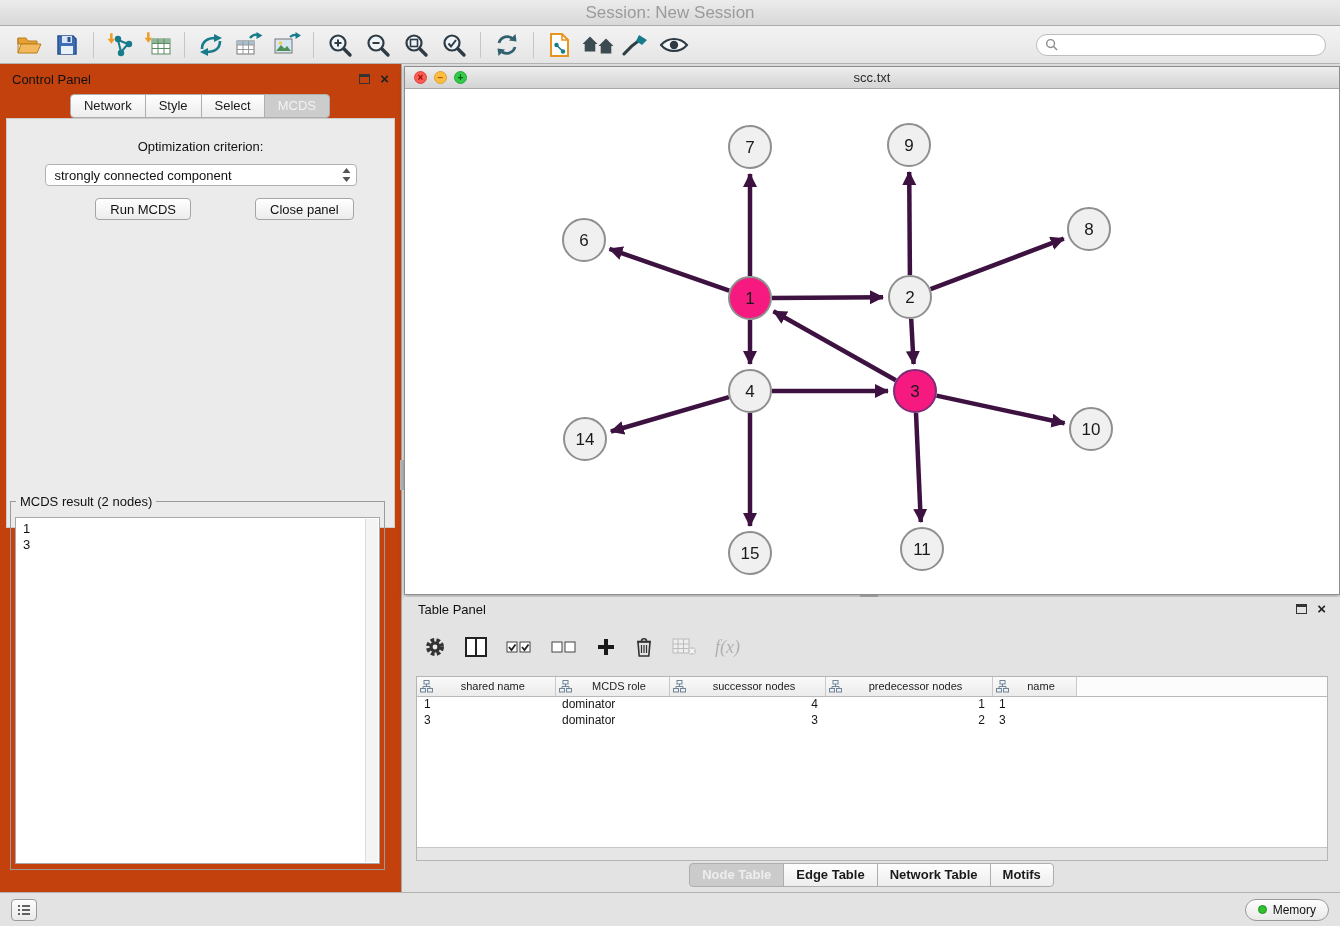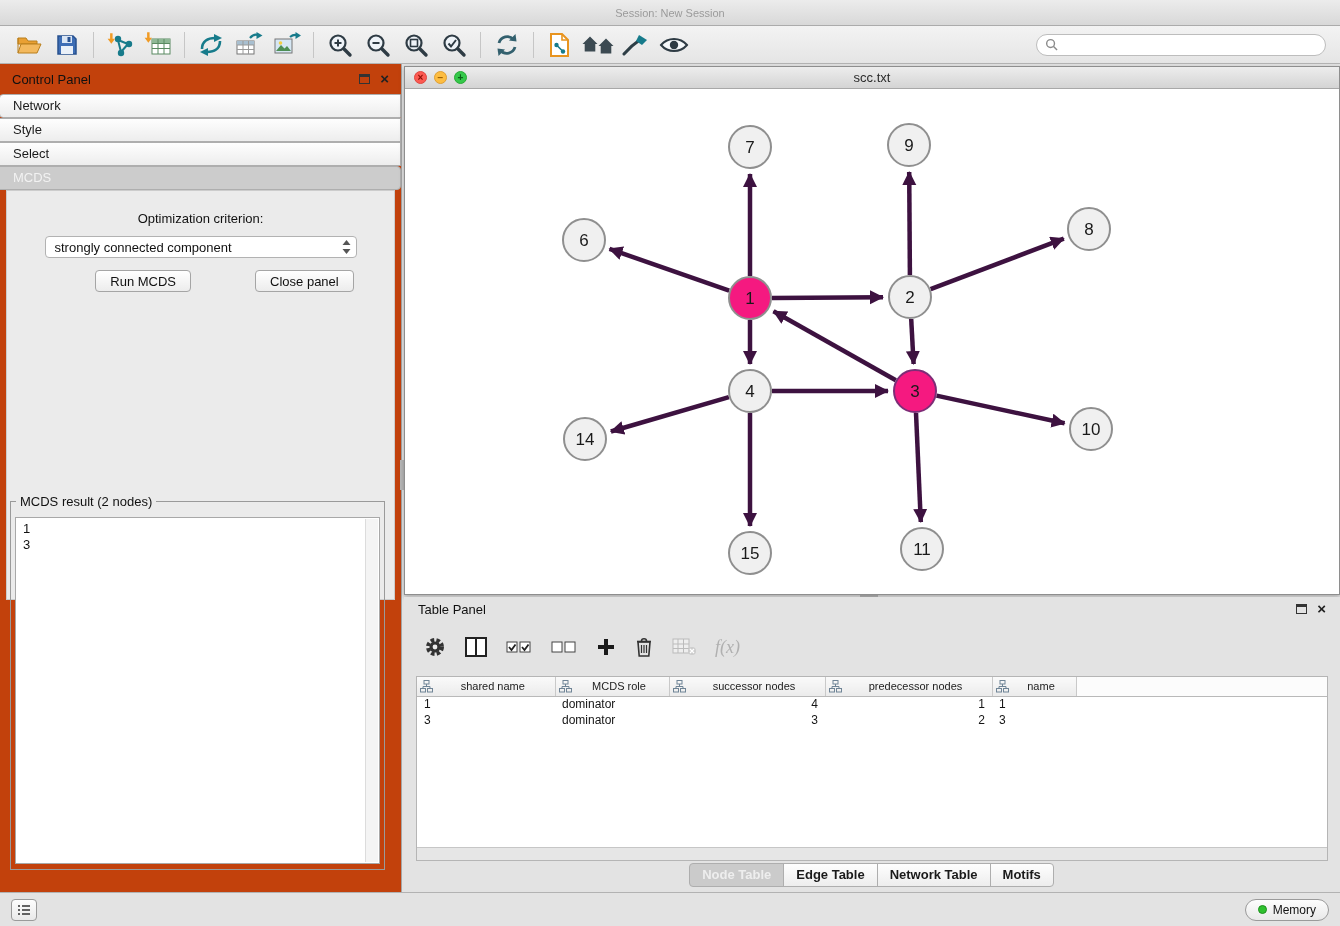--- a/index.html
+++ b/index.html
@@ -6,21 +6,21 @@
   html,body { width:1340px; height:926px; overflow:hidden; }
   body {
     font-family: "Liberation Sans", "DejaVu Sans", sans-serif;
     background:#e2e2e2; position:relative; font-size:13px; color:#111;
   }
   
   .titlebar {
     position:absolute; top:0; left:0; width:1340px; height:26px;
     background:linear-gradient(#ececec,#d8d8d8); border-bottom:1px solid #ababab;
     display:flex; align-items:center; justify-content:center;
-    color:#9b9b9b; font-size:11px;
+    color:#9b9b9b; font-size:17px;
   }
   
   .toolbar {
     position:absolute; top:26px; left:0; width:1340px; height:38px;
     background:linear-gradient(#f3f3f3,#e5e5e5); border-bottom:1px solid #b4b4b4;
     display:flex; align-items:center; padding:0 10px;
   }
   .tbtn { width:34px; height:32px; display:flex; align-items:center; justify-content:center; margin:0 2px; }
   .tbtn svg { display:block; }
   .tsep { width:1px; height:26px; background:#c6c6c6; margin:0 7px; }
@@ -32,21 +32,21 @@
   .searchbox input { border:none; outline:none; flex:1; font-size:12px; background:transparent; font-family:inherit; }
   
   .control-panel {
     position:absolute; left:0; top:64px; width:402px; height:828px;
     background:#c2410c; border-right:1px solid #a6a6a6;
   }
   .panel-header { display:flex; align-items:center; height:30px; padding:0 12px; font-size:13px; }
   .ph-icons { margin-left:auto; display:flex; align-items:center; gap:10px; }
   .ph-float { width:11px; height:10px; border:1px solid #333; border-top:3px solid #333; display:inline-block; }
   .ph-close { font-size:15px; font-weight:bold; color:#222; line-height:12px; }
-  .cp-tabs { display:flex; justify-content:center;flex-direction:column; }
+  .cp-tabs { display:flex; justify-content:center; }
   .seg-tab {
     font-size:13px; padding:3px 13px 4px; background:linear-gradient(#fefefe,#ededed);
     border:1px solid #aeaeae; margin-left:-1px; color:#1a1a1a; white-space:nowrap;
   }
   .seg-tab:first-child { border-radius:4px 0 0 4px; }
   .seg-tab:last-child  { border-radius:0 4px 4px 0; }
   .seg-tab.active { background:#cccccc; color:#f2f2f2; }
   .cp-inner {
     margin:0 6px; border:1px solid #cccccc; background:#ebebeb;
     height:410px; padding-top:20px;

